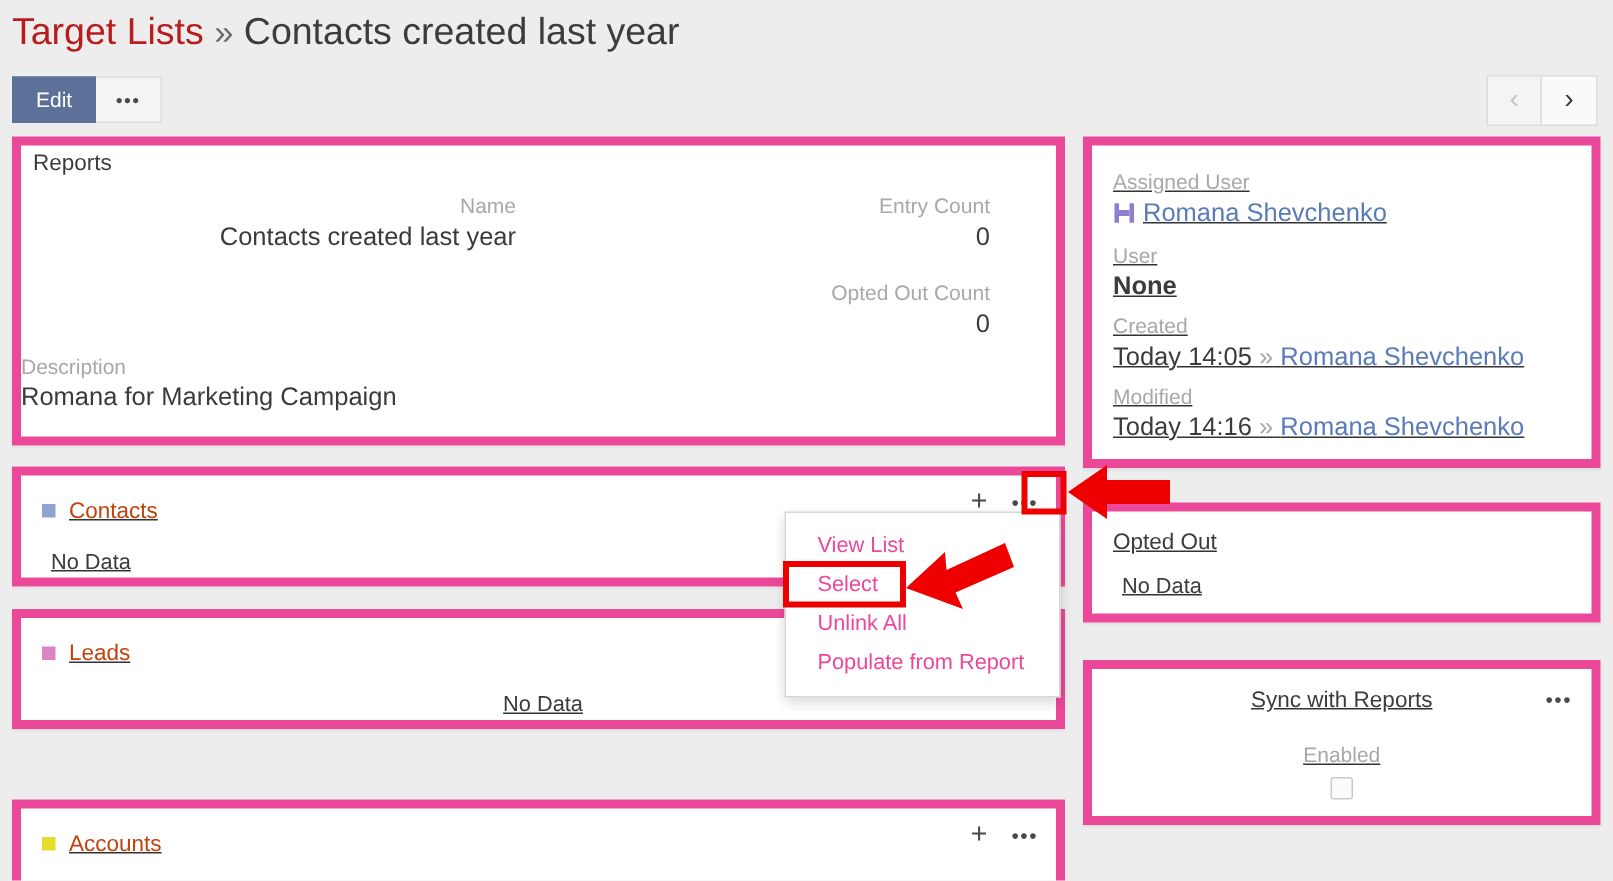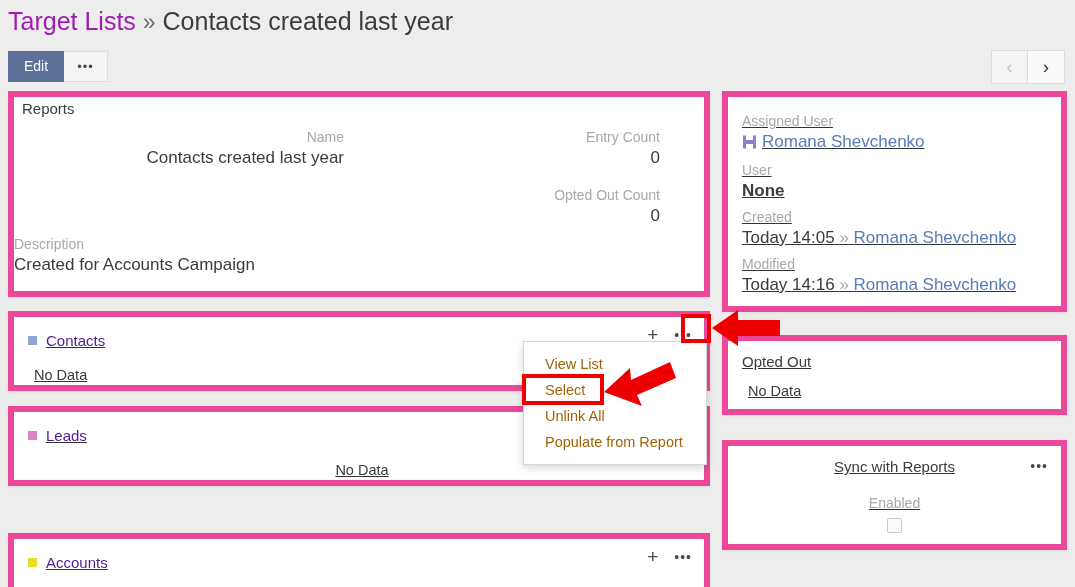--- a/index.html
+++ b/index.html
@@ -13,21 +13,21 @@
   }
   #app { position: relative; width: 1075px; height: 587px; }
 
   
   .page-header {
     position: absolute; left: 8px; top: 4px;
     font-size: 25px; line-height: 34px;
     color: #3c3c3c; font-weight: 400;
     white-space: nowrap;
   }
-  .page-header .crumb-link { color: #a21caf; }
+  .page-header .crumb-link { color: #b91c1c; }
   .page-header .crumb-sep { color: #6d6d6d; font-size: 23px; }
 
   .btn-row { position: absolute; left: 8px; top: 51px; display: flex; }
   .btn-edit {
     background: #5c7099; color: #fff; border: 1px solid #5c7099;
     font-size: 14px; padding: 6px 15px 7px; line-height: 16px;
     cursor: pointer; border-radius: 0;
   }
   .btn-dots {
     background: #f4f4f4; color: #4a4a4a; border: 1px solid #dcdcdc;
@@ -84,21 +84,21 @@
   .rel-panel { left: 8px; width: 702px; }
   #contacts { top: 311px; height: 80px; }
   #leads    { top: 406px; height: 80px; text-align: center; }
   #accounts { top: 501px; height: 80px; margin-top: 32px; }
 
   .rel-head {
     position: relative; height: 36px; padding: 10px 12px 0 14px;
     display: flex; align-items: center;
   }
   .swatch { width: 9px; height: 9px; display: inline-block; margin-right: 9px; }
-  .rel-title { font-size: 15px; color: #4c1d95; }
+  .rel-title { font-size: 15px; color: #c2410c; }
   .rel-actions { position: absolute; right: 12px; top: 9px; display: flex; align-items: center; gap: 16px; }
   .icon-plus { font-size: 19px; color: #4a4a4a; line-height: 18px; cursor: pointer; }
   .icon-dots { font-size: 14px; color: #4a4a4a; line-height: 18px; cursor: pointer; letter-spacing: 1px; }
   .rel-body { padding: 14px 14px 0 20px; font-size: 14.5px; color: #3b3b3b; }
 
   
   .card-head { position: relative; padding: 12px 14px 0 14px; }
   .card-body { padding: 12px 14px 0 20px; font-size: 14.5px; color: #3b3b3b; }
   .card-dots { position: absolute; right: 13px; top: 12px; font-size: 14px; color:#4a4a4a; letter-spacing:1px; cursor:pointer;}
 
@@ -110,21 +110,21 @@
 
   
   #ctx-menu {
     position: absolute; left: 523px; top: 341px; width: 184px; height: 124px;
     background: #fff; border: 1px solid #d6d6d6;
     box-shadow: 0 3px 8px rgba(0,0,0,0.16);
     padding: 9px 0 9px 0;
     z-index: 40;
   }
   .menu-item {
-    font-size: 14.5px; color: #a16207; line-height: 26px;
+    font-size: 14.5px; color: #ec4899; line-height: 26px;
     padding: 0 14px 0 21px; cursor: pointer; white-space: nowrap;
   }
 
   
   .hl-box {
     position: absolute; border: 4px solid #ee0000; z-index: 60; pointer-events: none;
   }
   #hl-dots   { left: 681px; top: 314px; width: 30px; height: 29px; }
   #hl-select { left: 522px; top: 374px; width: 82px; height: 31px; }
   .arrow { position: absolute; z-index: 61; pointer-events: none; }
@@ -177,21 +177,21 @@
       <div class="field-value">0</div>
     </div>
     <div class="fld">
       <div class="field-label">Opted Out Count</div>
       <div class="field-value">0</div>
     </div>
   </div>
 
   <div id="ov-desc">
     <div class="field-label">Description</div>
-    <div class="field-value">Created for Accounts Campaign</div>
+    <div class="field-value">Romana for Marketing Campaign</div>
   </div>
 
   <div class="panel" id="details">
     <div style="padding:15px 14px 0 14px;">
       <div class="det-row">
         <div class="field-label">Assigned User</div>
         <div class="field-value">
           <span class="avatar-ico">
             <svg width="15" height="14" viewBox="0 0 15 14" aria-hidden="true">
               <rect x="1" y="0.5" width="3" height="13" fill="#8f7fd0"></rect>

